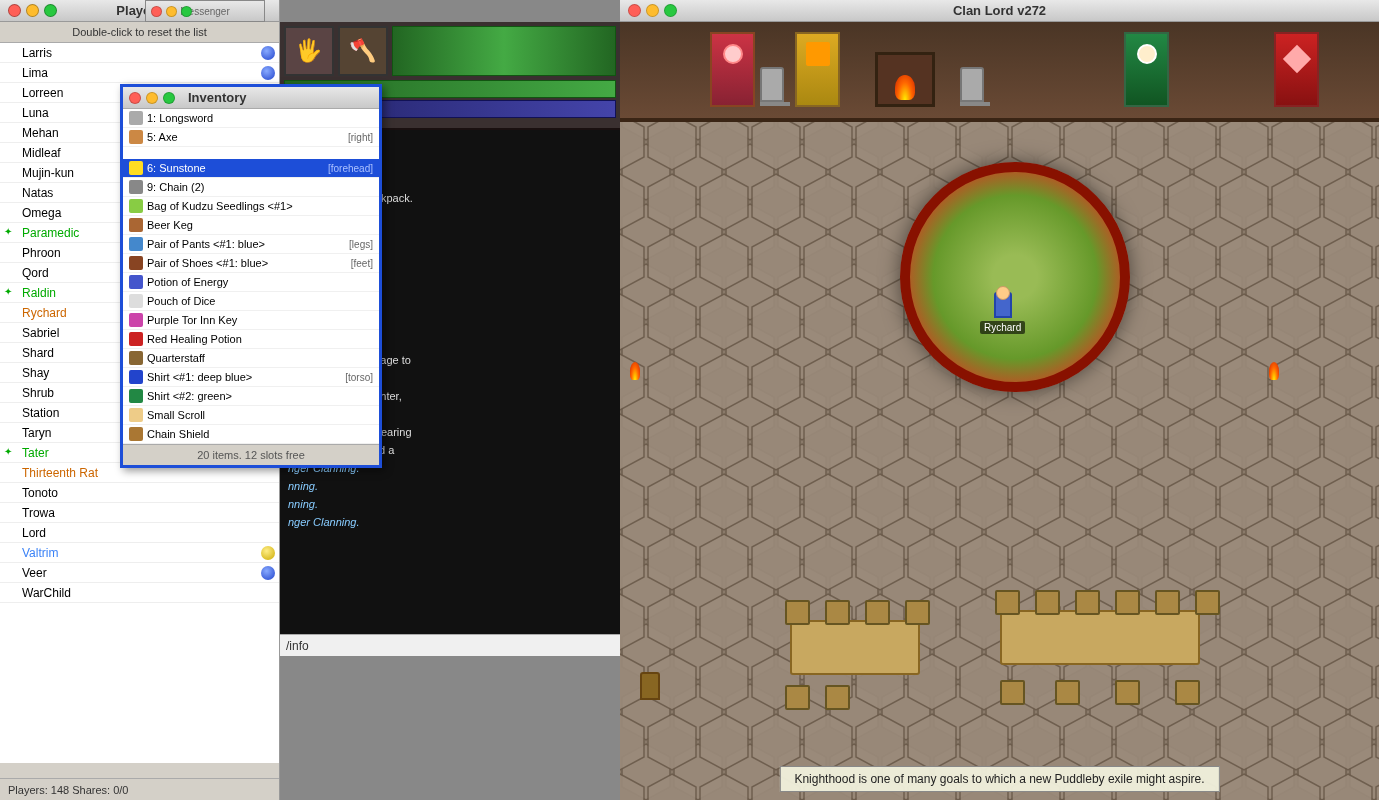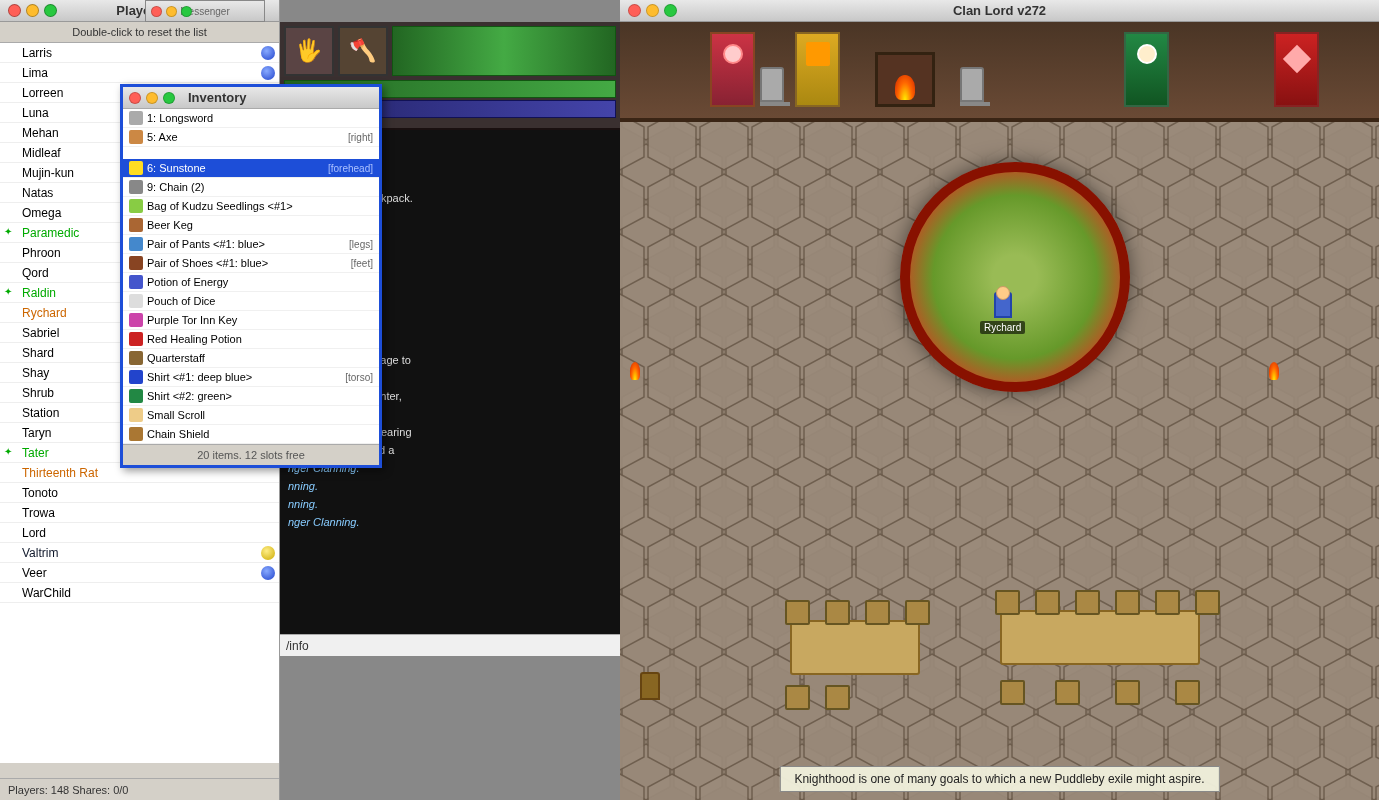--- a/index.html
+++ b/index.html
@@ -76,21 +76,21 @@
       font-size: 12px;
       border-bottom: 1px solid #eee;
       min-height: 20px;
     }
 
     .player-name {
       flex: 1;
     }
 
     .player-name.healer { color: #00aa00; }
-    .player-name.red { color: #0f172a; }
+    .player-name.red { color: #3b82f6; }
     .player-name.orange { color: #cc6600; }
 
     .player-badge {
       width: 14px;
       height: 14px;
       border-radius: 50%;
       flex-shrink: 0;
     }
 
     .badge-blue { background: radial-gradient(circle at 40% 35%, #88aaff, #2244cc); }

